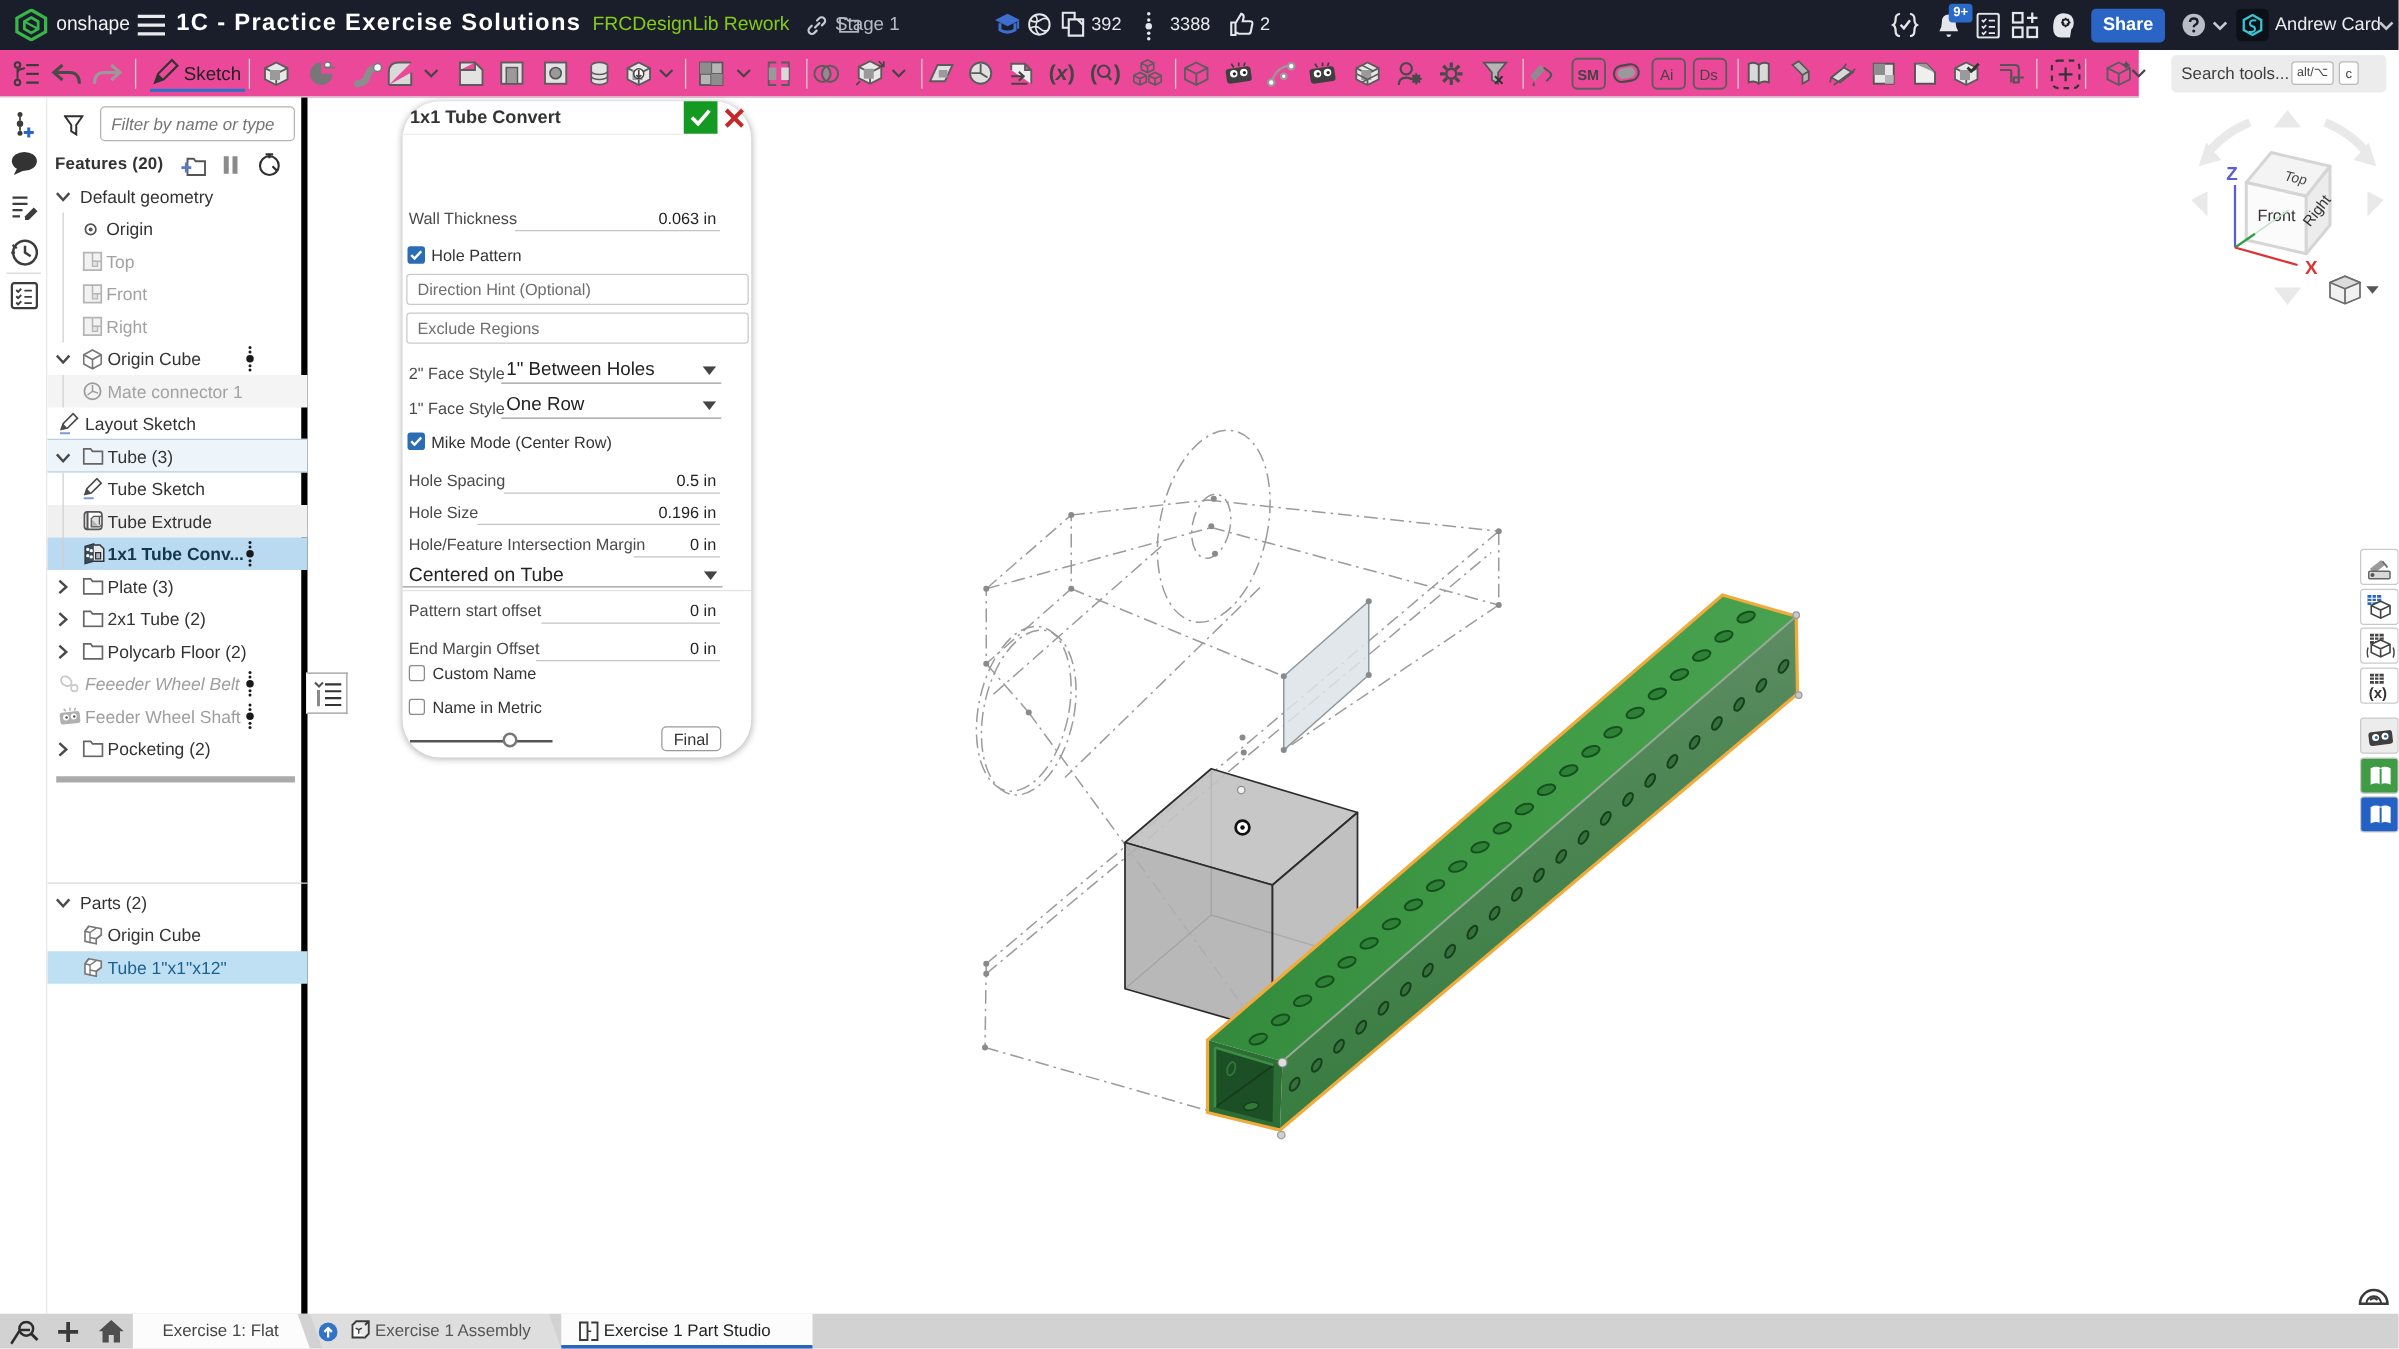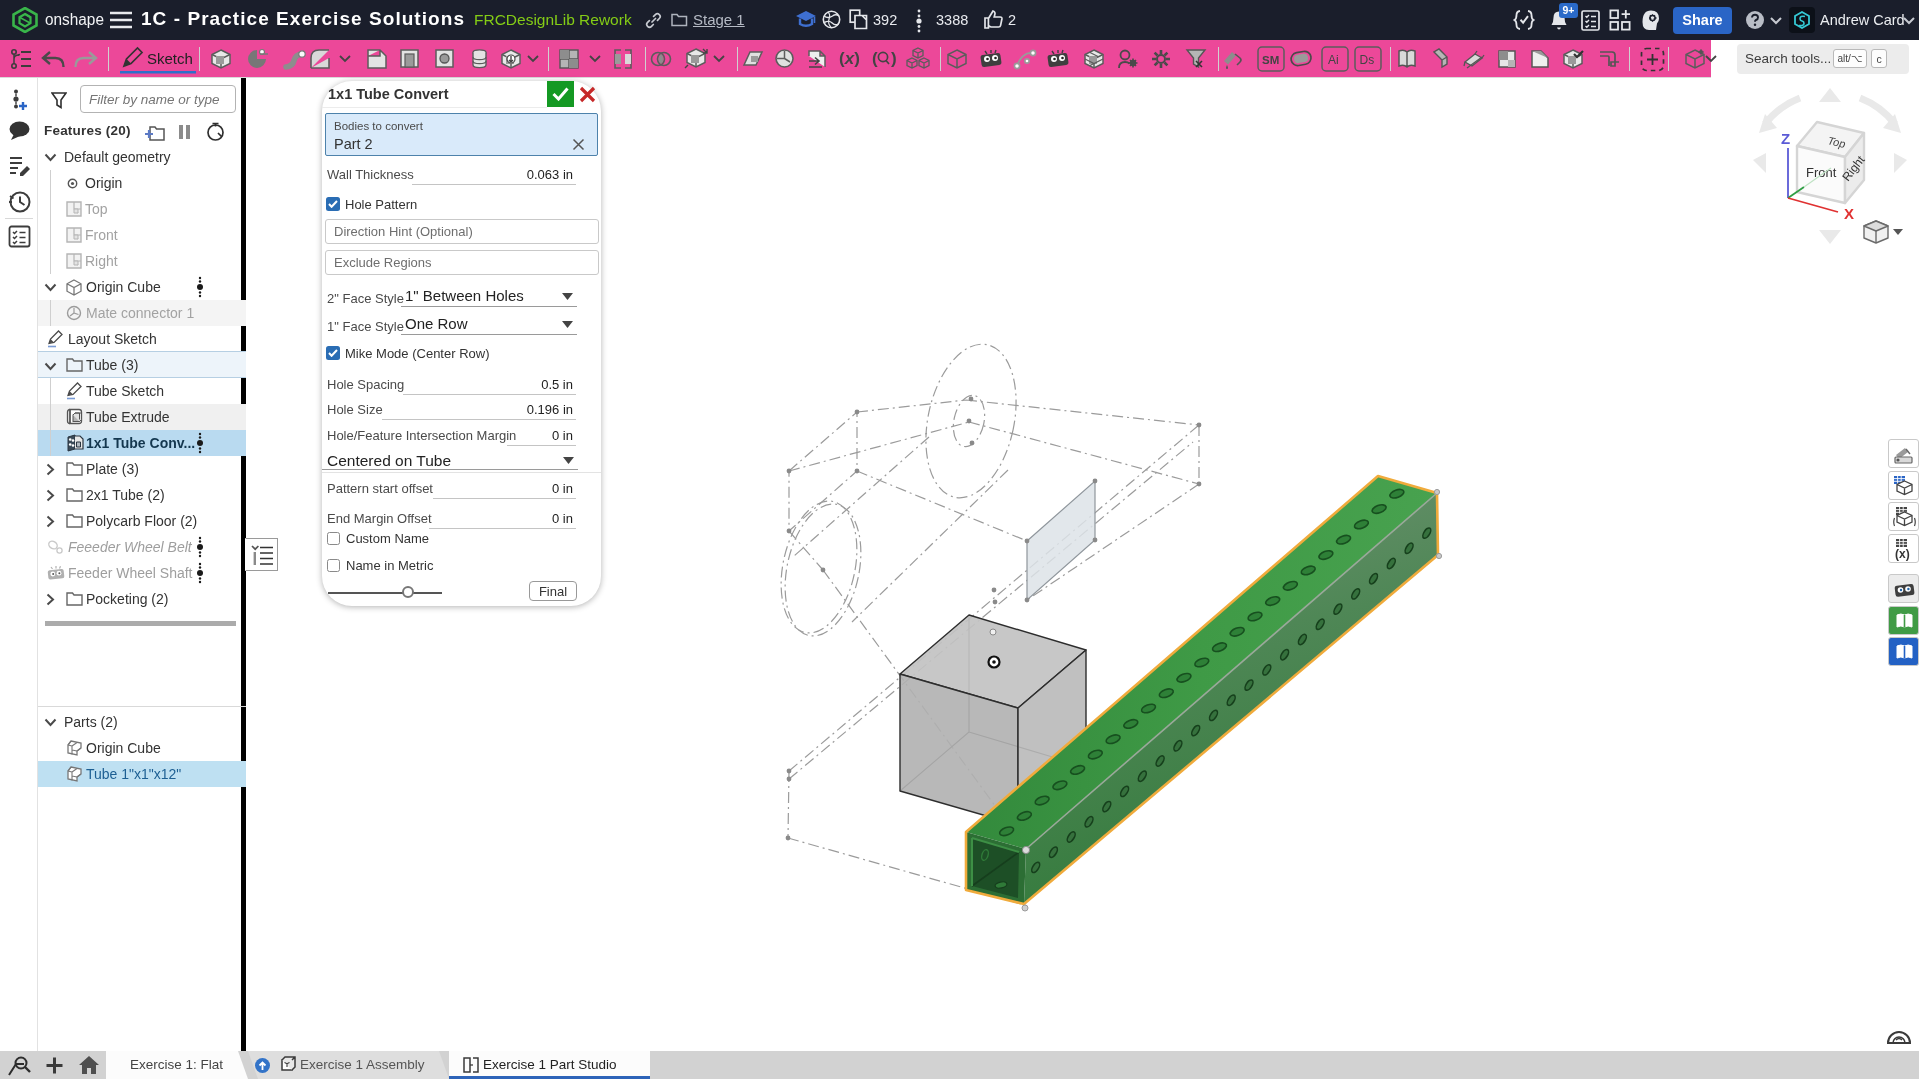--- a/index.html
+++ b/index.html
@@ -293,21 +293,21 @@
     <div class="t" style="left:141px;top:8px;font-size:19px;font-weight:700;letter-spacing:1.05px;">1C - Practice Exercise Solutions</div>
     <div class="t" style="left:474px;top:11px;font-size:15.5px;color:#84cc16;">FRCDesignLib Rework</div>
 
     <svg class="abs" style="left:645px;top:12px;" width="17" height="17" viewBox="0 0 17 17">
       <path d="M7 10 L10.5 6.5 M8.6 4.4 l1.8-1.8 a2.7 2.7 0 0 1 3.9 3.9 l-1.8 1.8 M8.3 12.5 l-1.8 1.8 a2.7 2.7 0 0 1 -3.9 -3.9 l1.8 -1.8" stroke="#c7cad1" stroke-width="1.7" fill="none" stroke-linecap="round"></path>
     </svg>
 
     <svg class="abs" style="left:671px;top:12px;" width="17" height="15" viewBox="0 0 17 15">
       <path d="M1 2.5 h5 l1.5 2 h8 V13.5 H1 Z" fill="none" stroke="#aeb3bd" stroke-width="1.5"></path>
     </svg>
-    <div class="t" style="left:693px;top:11px;font-size:15px;color:#b5bac4;text-decoration:underline;">Stage 1</div>
+    <div class="t" style="left:668px;top:11px;font-size:15px;color:#b5bac4;">Stage 1</div>
 
     <svg class="abs" style="left:795px;top:10px;" width="22" height="20" viewBox="0 0 22 20">
       <path d="M11 1 L21 6 L11 11 L1 6 Z" fill="#3e6fd0"></path>
       <path d="M5 8.5 V14 q6 3.4 12 0 V8.5" fill="none" stroke="#3e6fd0" stroke-width="2.4"></path>
       <path d="M19.5 7 V13" stroke="#3e6fd0" stroke-width="1.6"></path>
     </svg>
 
     <svg class="abs" style="left:822px;top:10px;" width="19" height="19" viewBox="0 0 19 19">
       <circle cx="9.5" cy="9.5" r="8.2" fill="none" stroke="#e4e6ea" stroke-width="1.6"></circle>
       <path d="M2 6 q4 3 8.5 0 q3.5-2.5 6.5 0 M2.2 12.5 q5-2.5 8 .5 q3 3 6.5 1" fill="none" stroke="#e4e6ea" stroke-width="1.4"></path>
@@ -886,27 +886,20 @@
     <div class="abs" style="left:6px;top:5px;font-size:14.5px;font-weight:700;color:#333;">1x1 Tube Convert</div>
     <div class="abs" style="left:0;top:26px;width:225px;height:1px;background:#ececec;"></div>
     <div class="abs" style="left:225px;top:0;width:27px;height:26px;background:#149923;">
       <svg style="position:absolute;left:5px;top:6px;" width="17" height="14" viewBox="0 0 17 14">
           <path d="M1.5 7 L6.5 12 L15.5 1.5" stroke="#fff" stroke-width="3" fill="none"></path>
         </svg>
     </div>
     <svg class="abs" style="left:257px;top:5px;" width="17" height="17" viewBox="0 0 17 17">
         <path d="M2 2 L15 15 M15 2 L2 15" stroke="#c62828" stroke-width="3.2"></path>
       </svg>
-    <div class="abs" style="left:3px;top:32px;width:273px;height:43px;background:#d9eafa;border:1.5px solid #4d82ab;border-radius:2px;">
-      <div class="abs" style="left:8px;top:6px;font-size:11.5px;color:#4a4a4a;">Bodies to convert</div>
-      <div class="abs" style="left:8px;top:22px;font-size:14.5px;color:#333;">Part 2</div>
-      <svg class="abs" style="left:246px;top:24px;" width="13" height="13" viewBox="0 0 13 13">
-          <path d="M1.5 1.5 L11.5 11.5 M11.5 1.5 L1.5 11.5" stroke="#555" stroke-width="1.5"></path>
-        </svg>
-    </div>
     <div class="abs" style="left:5px;top:86px;color:#4a4a4a;">Wall Thickness</div>
     <div class="abs" style="left:151px;top:86px;width:100px;text-align:right;color:#222;">0.063 in</div>
     <div class="abs" style="left:90px;top:103px;width:164px;height:1px;background:#c4c4c4;"></div>
     <div class="abs" style="left:4px;top:116px;width:14px;height:14px;background:#2a6db4;border-radius:2.5px;">
       <svg style="position:absolute;left:2px;top:3px;" width="10" height="8" viewBox="0 0 10 8">
           <path d="M1 4 l2.6 2.8 L9 1" stroke="#fff" stroke-width="2" fill="none"></path>
         </svg>
     </div>
     <div class="abs" style="left:23px;top:116px;color:#333;">Hole Pattern</div>
     <div class="abs" style="left:3px;top:138px;width:274px;height:25px;border:1px solid #c9c9c9;border-radius:3px;">

